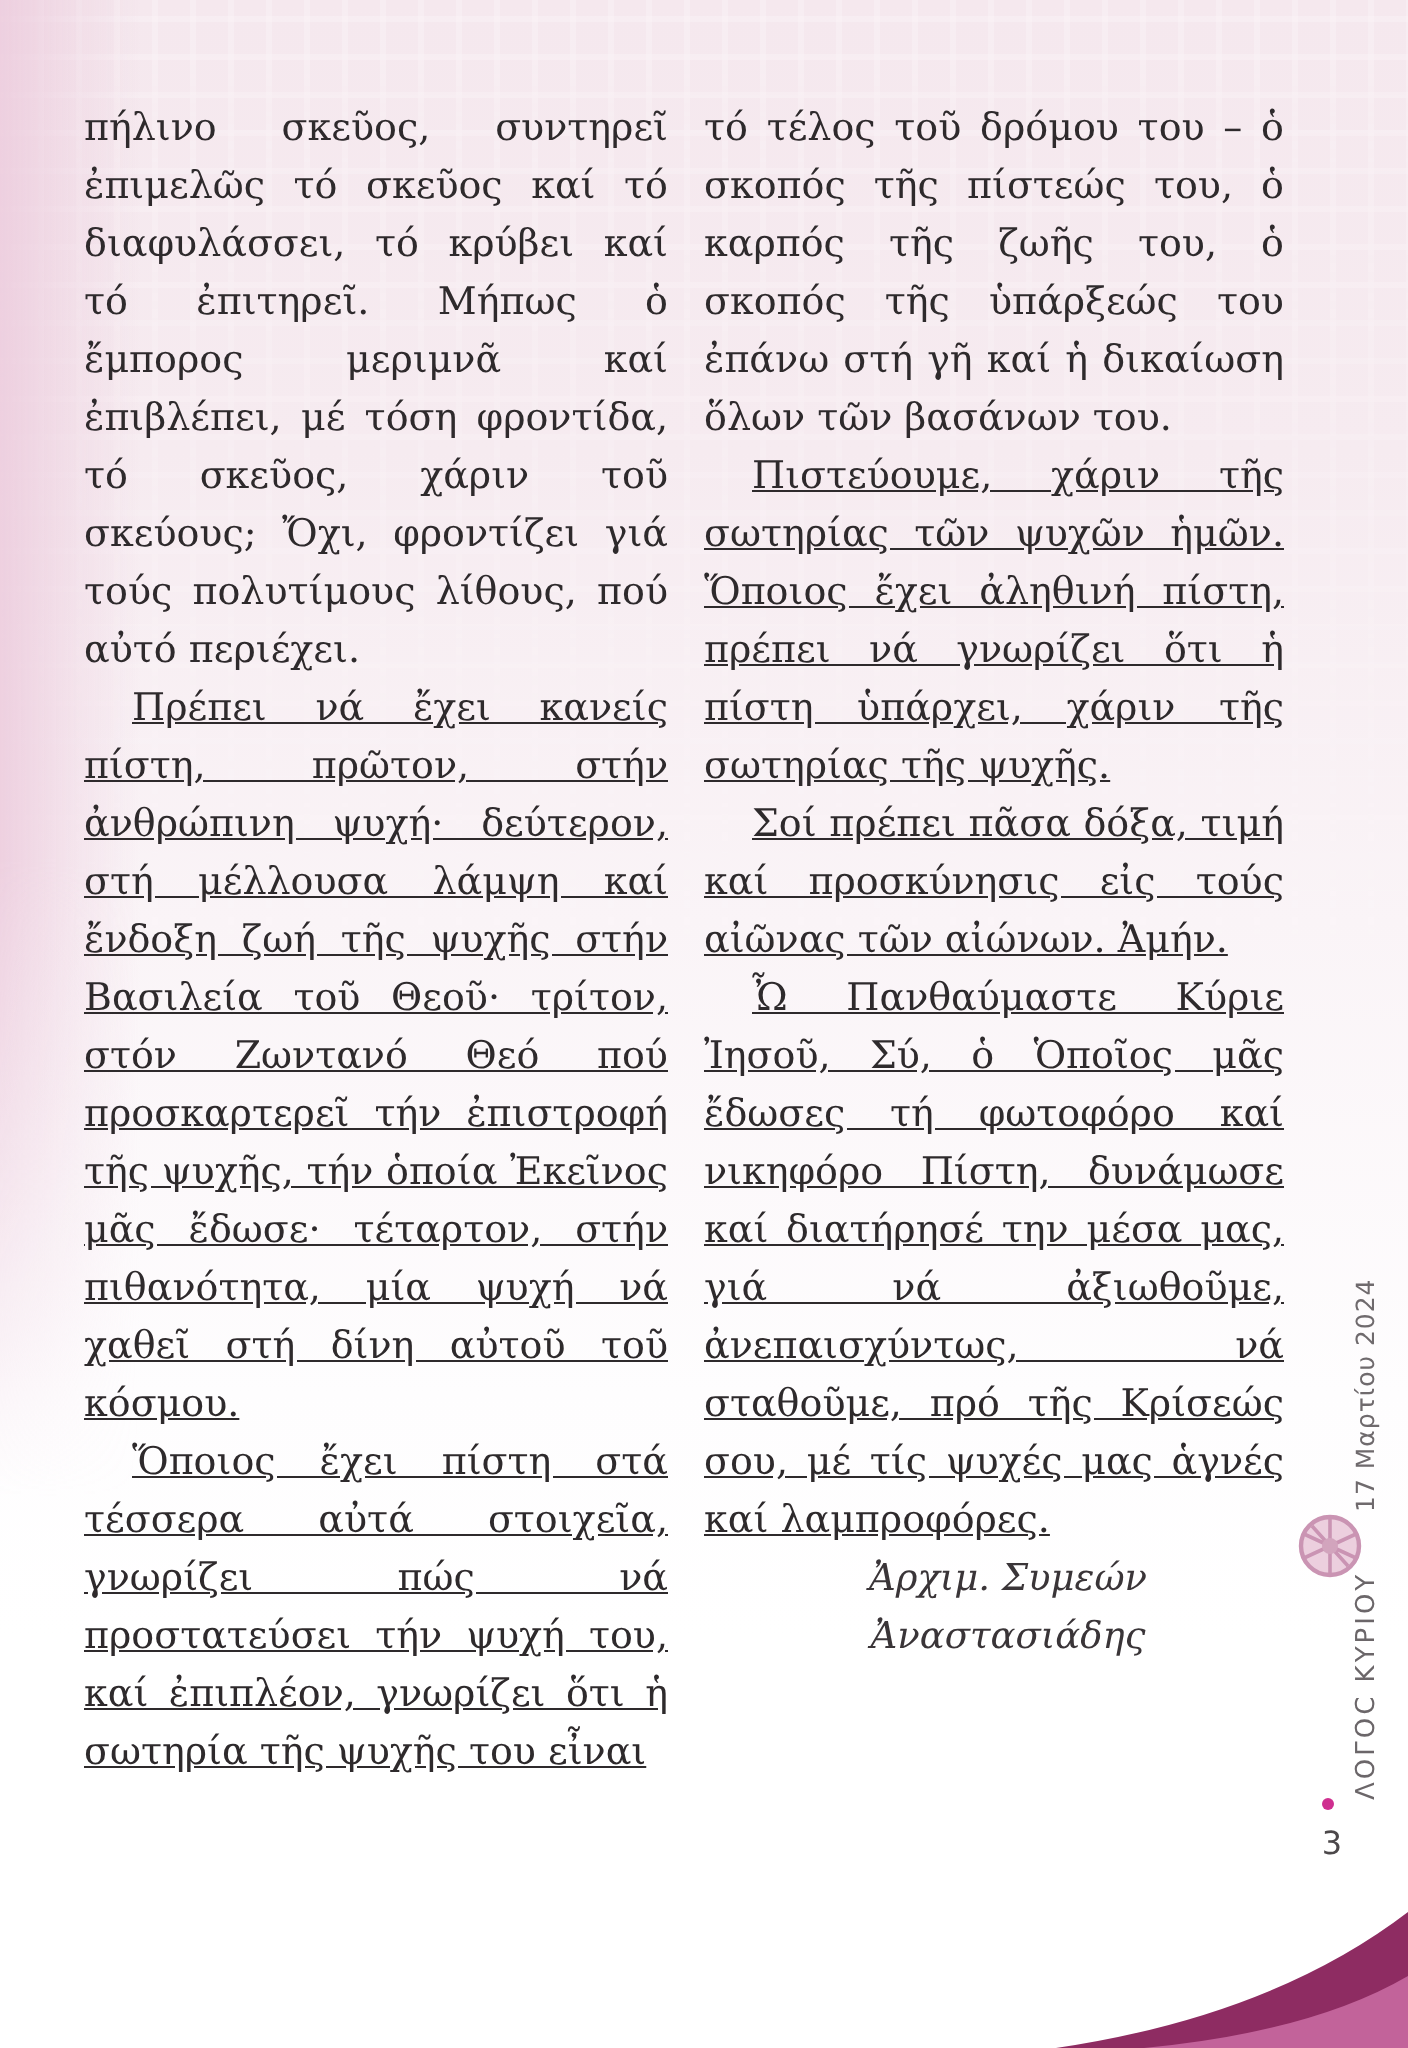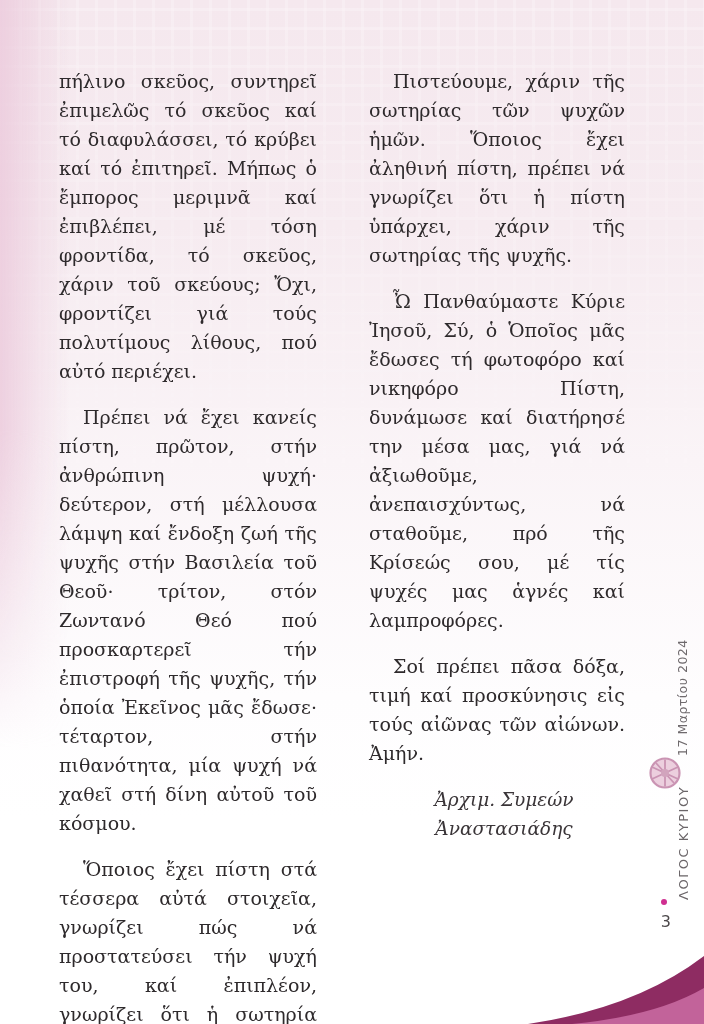--- a/index.html
+++ b/index.html
@@ -27,22 +27,22 @@
     mask-image:linear-gradient(180deg,#000 55%,transparent 96%);
     pointer-events:none;
   }
   .column{
     position:absolute;top:50px;width:292px;
     font-size:19px;line-height:29px;color:#2e2a2c;
     text-align:justify;text-justify:inter-word;
   }
   .column.left{left:42px;}
   .column.right{left:352px;width:290px;}
-  .column p{margin:17px;}
-  .column p.indent{text-indent:24px;}
+  .column p{margin:0;}
+  .column p.indent{text-indent:24px;text-decoration:underline;}
   .signature{
     margin-top:26px;text-align:center;padding-left:14px;
     font-style:italic;font-size:18.5px;color:#3a3538;
   }
   
   .rail{position:absolute;right:0;top:0;width:50px;height:1024px;pointer-events:none;}
   .vtext{
     position:absolute;
     writing-mode:vertical-rl;transform:rotate(180deg);
     font-family:"DejaVu Sans","Liberation Sans",sans-serif;
@@ -68,23 +68,24 @@
 <div class="texture"></div>
 <div class="left-band"></div>
 
 <div class="column left">
   <p>πήλινο σκεῦος, συντηρεῖ ἐπιμελῶς τό σκεῦος καί τό διαφυλάσσει, τό κρύβει καί τό ἐπιτηρεῖ. Μήπως ὁ ἔμπορος μεριμνᾶ καί ἐπιβλέπει, μέ τόση φροντίδα, τό σκεῦος, χάριν τοῦ σκεύους; Ὄχι, φροντίζει γιά τούς πολυτίμους λίθους, πού αὐτό περιέχει.</p>
   <p class="indent">Πρέπει νά ἔχει κανείς πίστη, πρῶτον, στήν ἀνθρώπινη ψυχή· δεύτερον, στή μέλλουσα λάμψη καί ἔνδοξη ζωή τῆς ψυχῆς στήν Βασιλεία τοῦ Θεοῦ· τρίτον, στόν Ζωντανό Θεό πού προσκαρτερεῖ τήν ἐπιστροφή τῆς ψυχῆς, τήν ὁποία Ἐκεῖνος μᾶς ἔδωσε· τέταρτον, στήν πιθανότητα, μία ψυχή νά χαθεῖ στή δίνη αὐτοῦ τοῦ κόσμου.</p>
   <p class="indent">Ὅποιος ἔχει πίστη στά τέσσερα αὐτά στοιχεῖα, γνωρίζει πώς νά προστατεύσει τήν ψυχή του, καί ἐπιπλέον, γνωρίζει ὅτι ἡ σωτηρία τῆς ψυχῆς του εἶναι</p>
 </div>
 
 <div class="column right">
+  <p>τό τέλος τοῦ δρόμου του – ὁ σκοπός τῆς πίστεώς του, ὁ καρπός τῆς ζωῆς του, ὁ σκοπός τῆς ὑπάρξεώς του ἐπάνω στή γῆ καί ἡ δικαίωση ὅλων τῶν βασάνων του.</p>
   <p class="indent">Πιστεύουμε, χάριν τῆς σωτηρίας τῶν ψυχῶν ἡμῶν. Ὅποιος ἔχει ἀληθινή πίστη, πρέπει νά γνωρίζει ὅτι ἡ πίστη ὑπάρχει, χάριν τῆς σωτηρίας τῆς ψυχῆς.</p>
+  <p class="indent">Σοί πρέπει πᾶσα δόξα, τιμή καί προσκύνησις εἰς τούς αἰῶνας τῶν αἰώνων. Ἀμήν.</p>
   <p class="indent">Ὦ Πανθαύμαστε Κύριε Ἰησοῦ, Σύ, ὁ Ὁποῖος μᾶς ἔδωσες τή φωτοφόρο καί νικηφόρο Πίστη, δυνάμωσε καί διατήρησέ την μέσα μας, γιά νά ἀξιωθοῦμε, ἀνεπαισχύντως, νά σταθοῦμε, πρό τῆς Κρίσεώς σου, μέ τίς ψυχές μας ἁγνές καί λαμπροφόρες.</p>
-  <p class="indent">Σοί πρέπει πᾶσα δόξα, τιμή καί προσκύνησις εἰς τούς αἰῶνας τῶν αἰώνων. Ἀμήν.</p>
   <p class="signature">Ἀρχιμ. Συμεών Ἀναστασιάδης</p>
 </div>
 
 <div class="rail">
   <div class="vtext edition-date">17 Μαρτίου 2024</div>
 
   <svg class="seal" viewBox="0 0 34 34" xmlns="http://www.w3.org/2000/svg">
     <circle cx="17" cy="17" r="14.5" fill="#e6c0d4"></circle>
     <circle cx="17" cy="17" r="14.5" fill="none" stroke="#b9719a" stroke-width="2.2"></circle>
     <path d="M17 3.5 V30.5 M4 11 L30 23 M4 23 L30 11 M8 7 L26 27" stroke="#b9719a" stroke-width="1.8" fill="none"></path>

